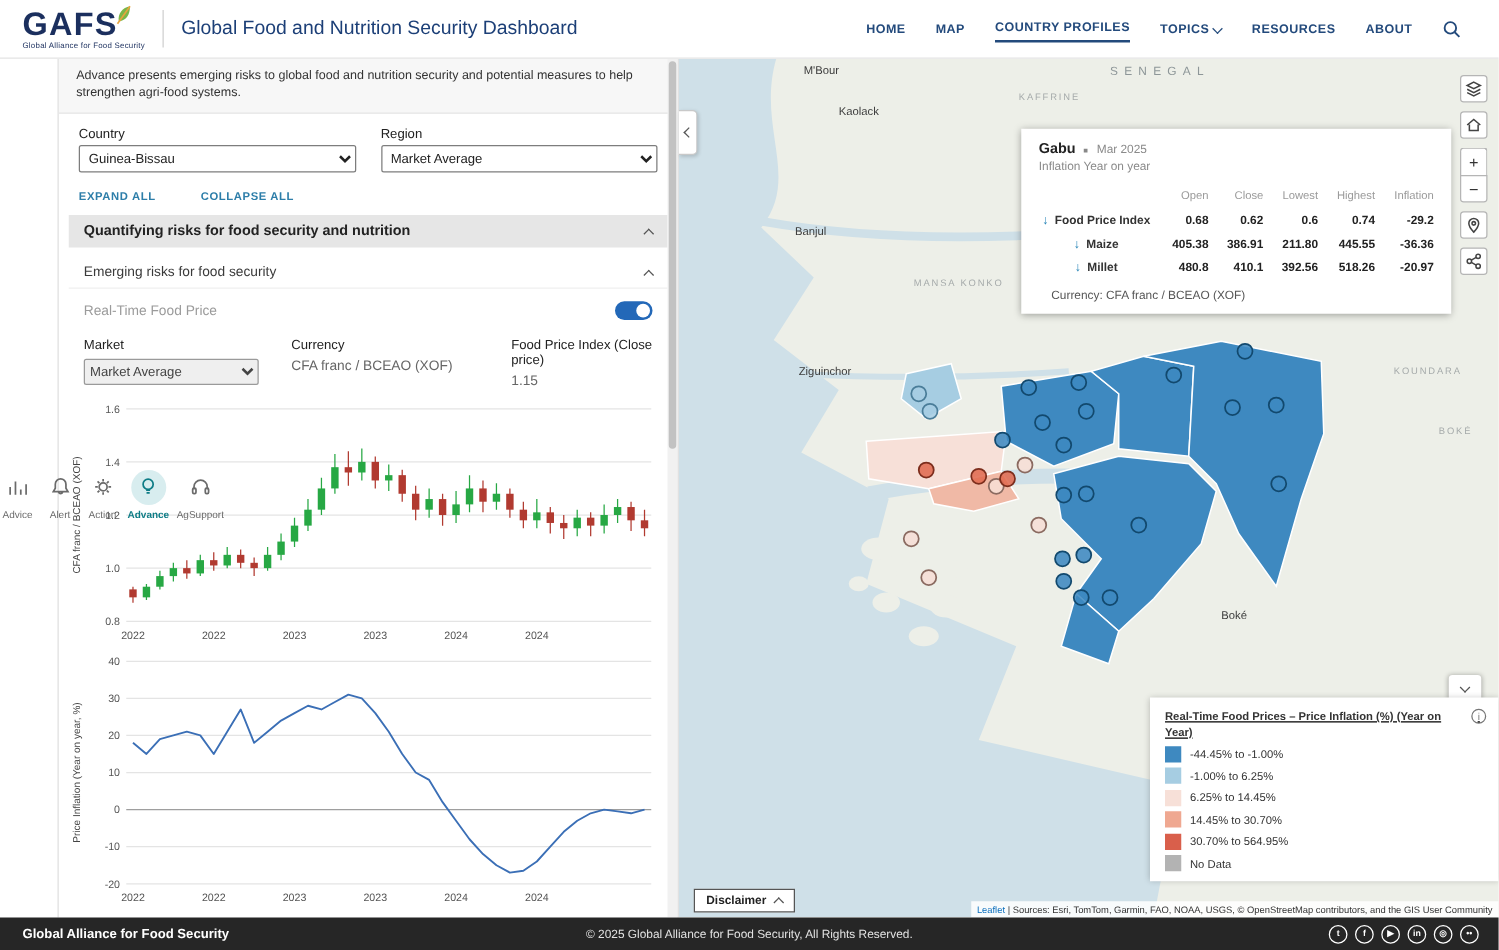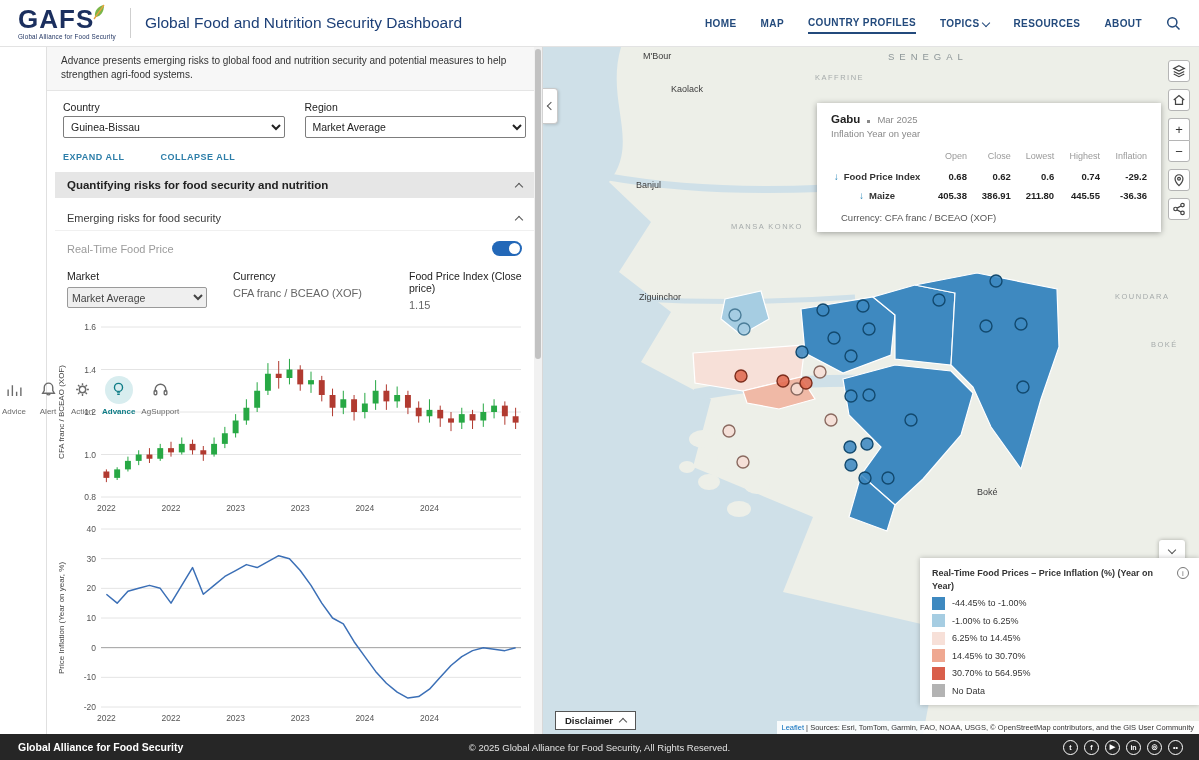--- a/index.html
+++ b/index.html
@@ -7,21 +7,21 @@
   .app { position:relative; width:1199px; height:760px; }
 
   
   .hdr { position:absolute; top:0; left:0; right:0; height:47px; background:#fff; border-bottom:1px solid #e3e3e3; display:flex; align-items:center; z-index:40; }
   .logo { display:flex; flex-direction:column; margin-left:18px; position:relative; }
   .logo-main { font-size:26px; font-weight:bold; color:#1b2f5e; letter-spacing:1px; line-height:1; display:flex; align-items:flex-start; }
   .logo-leaf { margin-left:-2px; margin-top:-2px; }
   .logo-tag { font-size:6.3px; color:#1b2f5e; letter-spacing:0.2px; margin-top:1px; }
   .hdr-divider { width:1px; height:30px; background:#cfcfcf; margin:0 14px; }
   .hdr-title { font-size:15.5px; color:#1c3f77; }
-  .nav { margin-left:auto; display:flex; align-items:center; gap:24px; padding-right:18px; }
+  .nav { margin-left:auto; display:flex; align-items:center; gap:24px; padding-right:30px; }
   .nav-item { font-size:10px; font-weight:bold; color:#234a7c; letter-spacing:0.4px; padding:5px 0 4px; cursor:pointer; display:flex; align-items:center; gap:4px; }
   .nav-item.active { border-bottom:2px solid #234a7c; }
   .chev { display:inline-block; width:6px; height:6px; border-right:1.5px solid #555; border-bottom:1.5px solid #555; }
   .chev.up { transform:rotate(-135deg); margin-top:3px; }
   .chev.down { transform:rotate(45deg); margin-bottom:2px; }
   .chev.left { transform:rotate(135deg); margin-left:2px; }
   .chev.navy { border-color:#234a7c; }
 
   
   .ftr { position:absolute; left:0; right:0; bottom:0; height:26px; background:#262626; display:flex; align-items:center; z-index:40; }
@@ -84,21 +84,21 @@
   .popup-date { font-size:9.5px; color:#8a8a8a; }
   .popup-sub { font-size:9.5px; color:#8a8a8a; margin-top:3px; }
   .popup table { width:100%; border-collapse:collapse; margin-top:9px; }
   .popup th { font-size:9px; color:#9a9a9a; font-weight:normal; text-align:right; padding:3px 0 6px 6px; }
   .popup td { font-size:9.5px; padding:4px 0 4px 6px; text-align:right; font-weight:bold; color:#222; white-space:nowrap; }
   .popup td.nm { text-align:center; padding-left:0; font-weight:bold; color:#333; }
   .dn-arrow { color:#2b87b8; font-weight:bold; margin-right:5px; font-size:10px; }
   .popup-footer { font-size:9.5px; color:#555; margin-top:7px;margin-left:10px; }
 
   .legend { position:absolute; left:377px; right:0; top:511px; background:#fff; padding:9px 10px 8px 12px; z-index:18; box-shadow:0 0 5px rgba(0,0,0,0.25); }
-  .legend-title-row { display:flex; gap:8px; }
+  .legend-title-row { display:flex; gap:8px;text-decoration:underline; }
   .legend-title { font-size:9px; font-weight:bold; color:#333; line-height:1.4; width:230px; }
   .info-ic { width:12px; height:12px; border:1px solid #777; border-radius:50%; color:#777; font-size:8px; display:flex; align-items:center; justify-content:center; margin-left:auto; cursor:pointer; flex:none; }
   .legend-item { display:flex; align-items:center; gap:7px; margin-top:4.5px; }
   .swatch { width:13px; height:13px; flex:none; }
   .legend-label { font-size:9px; color:#333; }
   .legend-toggle { position:absolute; left:616px; top:493px; width:26px; height:21px; background:#fff; border-radius:3px; box-shadow:0 0 4px rgba(0,0,0,0.3); display:flex; align-items:center; justify-content:center; z-index:18; cursor:pointer; }
 
   .mapctl { position:absolute; right:9px; top:13px; display:flex; flex-direction:column; gap:7px; z-index:18; }
   .ctl { width:22px; height:22px; background:#fff; border:1px solid #b5b5b5; border-radius:3px; display:flex; align-items:center; justify-content:center; cursor:pointer; color:#333; font-size:13px; }
   .ctl svg { stroke:#444; fill:none; stroke-width:1.4; }
@@ -479,20 +479,28 @@
           <td>-29.2</td>
         </tr>
         <tr>
           <td class="nm"><span class="dn-arrow">↓</span><span>Maize</span></td>
           <td>405.38</td>
           <td>386.91</td>
           <td>211.80</td>
           <td>445.55</td>
           <td>-36.36</td>
         </tr>
+        <tr>
+          <td class="nm"><span class="dn-arrow">↓</span><span>Millet</span></td>
+          <td>480.8</td>
+          <td>410.1</td>
+          <td>392.56</td>
+          <td>518.26</td>
+          <td>-20.97</td>
+        </tr>
       </tbody>
         </table>
       <div class="popup-footer">Currency: CFA franc / BCEAO (XOF)</div>
     </div>
 
     <div class="legend-toggle">
       <span class="chev down"></span>
     </div>
     <div class="legend">
       <div class="legend-title-row">

